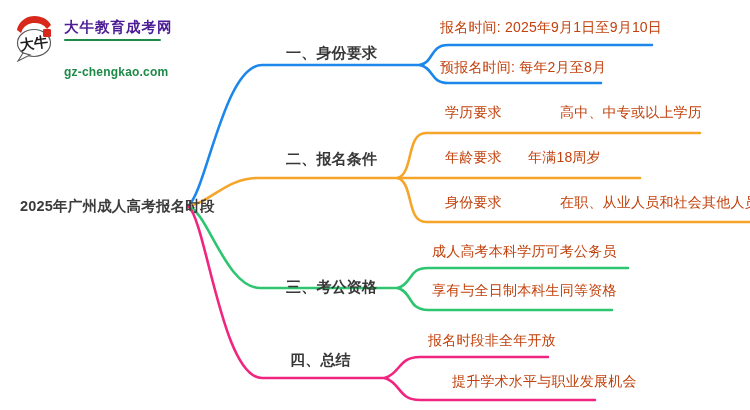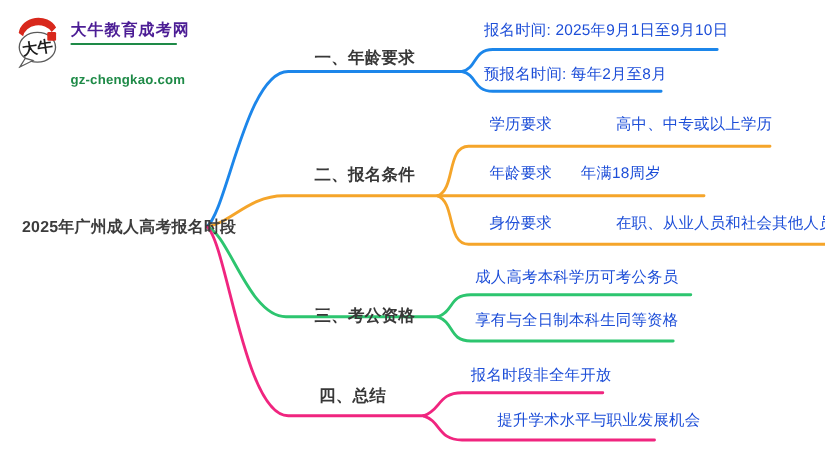--- a/index.html
+++ b/index.html
@@ -3,21 +3,21 @@
 <meta charset="utf-8">
 <style>
   html,body{margin:0;padding:0;background:#fff;}
   .stage{
     position:relative;width:750px;height:410px;background:#ffffff;
     overflow:hidden;font-family:"Liberation Sans","DejaVu Sans",sans-serif;
   }
   svg.map-lines{position:absolute;left:0;top:0;}
   .node{
     position:absolute;white-space:nowrap;transform:translateY(-50%);
-    font-size:14px;color:#1d4ed8;letter-spacing:.2px;
+    font-size:14px;color:#c2410c;letter-spacing:.2px;
   }
   .root-label{font-size:14.5px;font-weight:bold;color:#3c3c3c;margin-left:10px;}
   .branch-label{font-size:15px;font-weight:bold;color:#383838;}
   .leaf{font-weight:500;}
   
   .logo{position:absolute;left:10px;top:14px;display:flex;align-items:flex-start;}
   .logo-icon{width:48px;height:48px;flex:0 0 auto;}
   .logo-text{margin-left:6px;margin-top:4px;}
   .logo-title{font-size:14.5px;font-weight:bold;color:#4c1d95;letter-spacing:1px;}
   .logo-divider{height:2px;background:#1E8A47;margin:2px 0 1px 0;width:97px;border-radius:1px;}
@@ -62,21 +62,21 @@
     </g>
     <g stroke="#F0257F" stroke-width="2.6" fill="none" stroke-linecap="round">
       <path d="M188 206 C206 219 222 378 262 378 H385"></path>
       <path d="M385 378 C401 373 398 357 420 357 H548"></path>
       <path d="M385 378 C401 383 398 400 420 400 H595"></path>
     </g>
   </svg>
 
   <div class="node root-label" style="left:10px;top:206px;">2025年广州成人高考报名时段</div>
 
-  <div class="node branch-label" style="left:286px;top:53px;">一、年龄要求</div>
+  <div class="node branch-label" style="left:286px;top:53px;">一、身份要求</div>
   <div class="node leaf" style="left:440px;top:28px;">报名时间: 2025年9月1日至9月10日</div>
   <div class="node leaf" style="left:440px;top:68px;">预报名时间: 每年2月至8月</div>
 
   <div class="node branch-label" style="left:286px;top:159px;">二、报名条件</div>
   <div class="node leaf" style="left:445px;top:113px;">学历要求</div>
   <div class="node leaf" style="left:560px;top:113px;">高中、中专或以上学历</div>
   <div class="node leaf" style="left:445px;top:158px;">年龄要求</div>
   <div class="node leaf" style="left:528px;top:158px;">年满18周岁</div>
   <div class="node leaf" style="left:445px;top:203px;">身份要求</div>
   <div class="node leaf" style="left:560px;top:203px;">在职、从业人员和社会其他人员</div>

